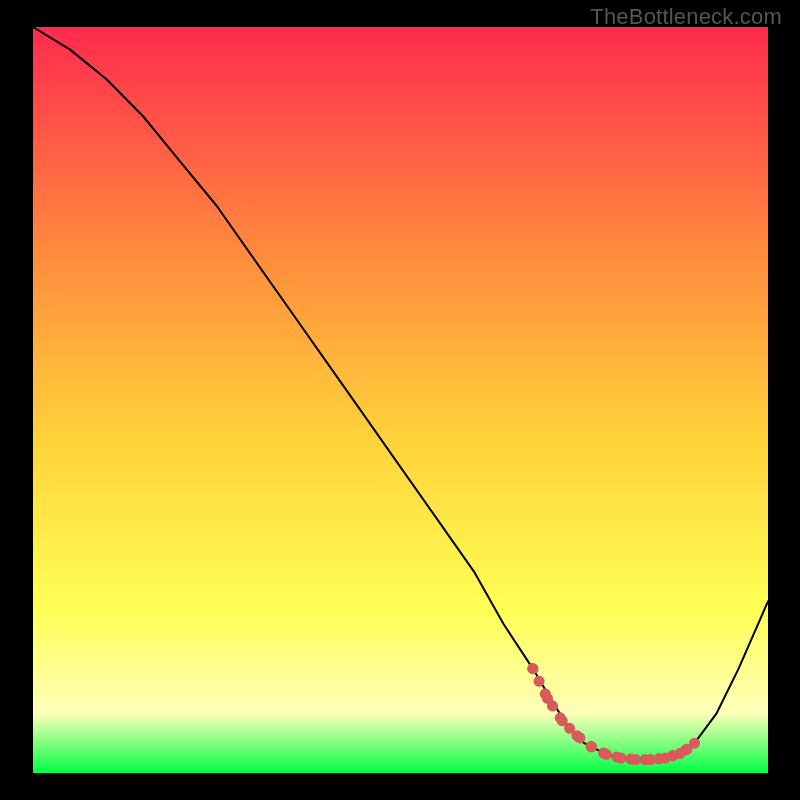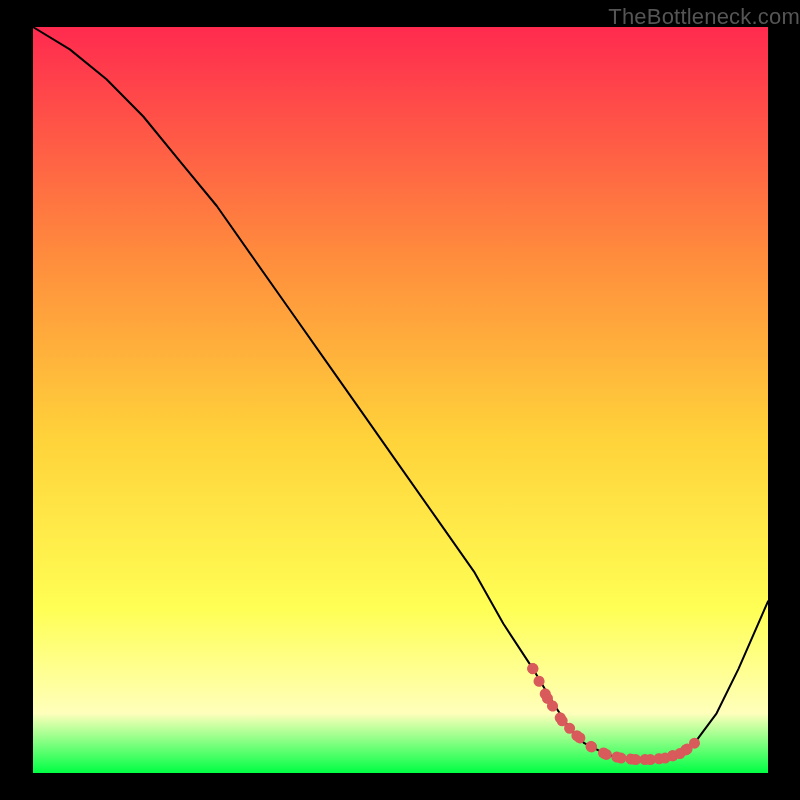--- a/index.html
+++ b/index.html
@@ -13,21 +13,21 @@
   }
   .canvas {
     position: relative;
     width: 800px;
     height: 800px;
     background: #000000;
   }
   .watermark {
     position: absolute;
     top: 4px;
-    right: 0;
+    right: 18px;
     color: #555555;
     font-size: 22px;
     font-weight: 500;
     letter-spacing: 0.2px;
     z-index: 50;
   }
   svg.chart {
     position: absolute;
     top: 0;
     left: 0;

